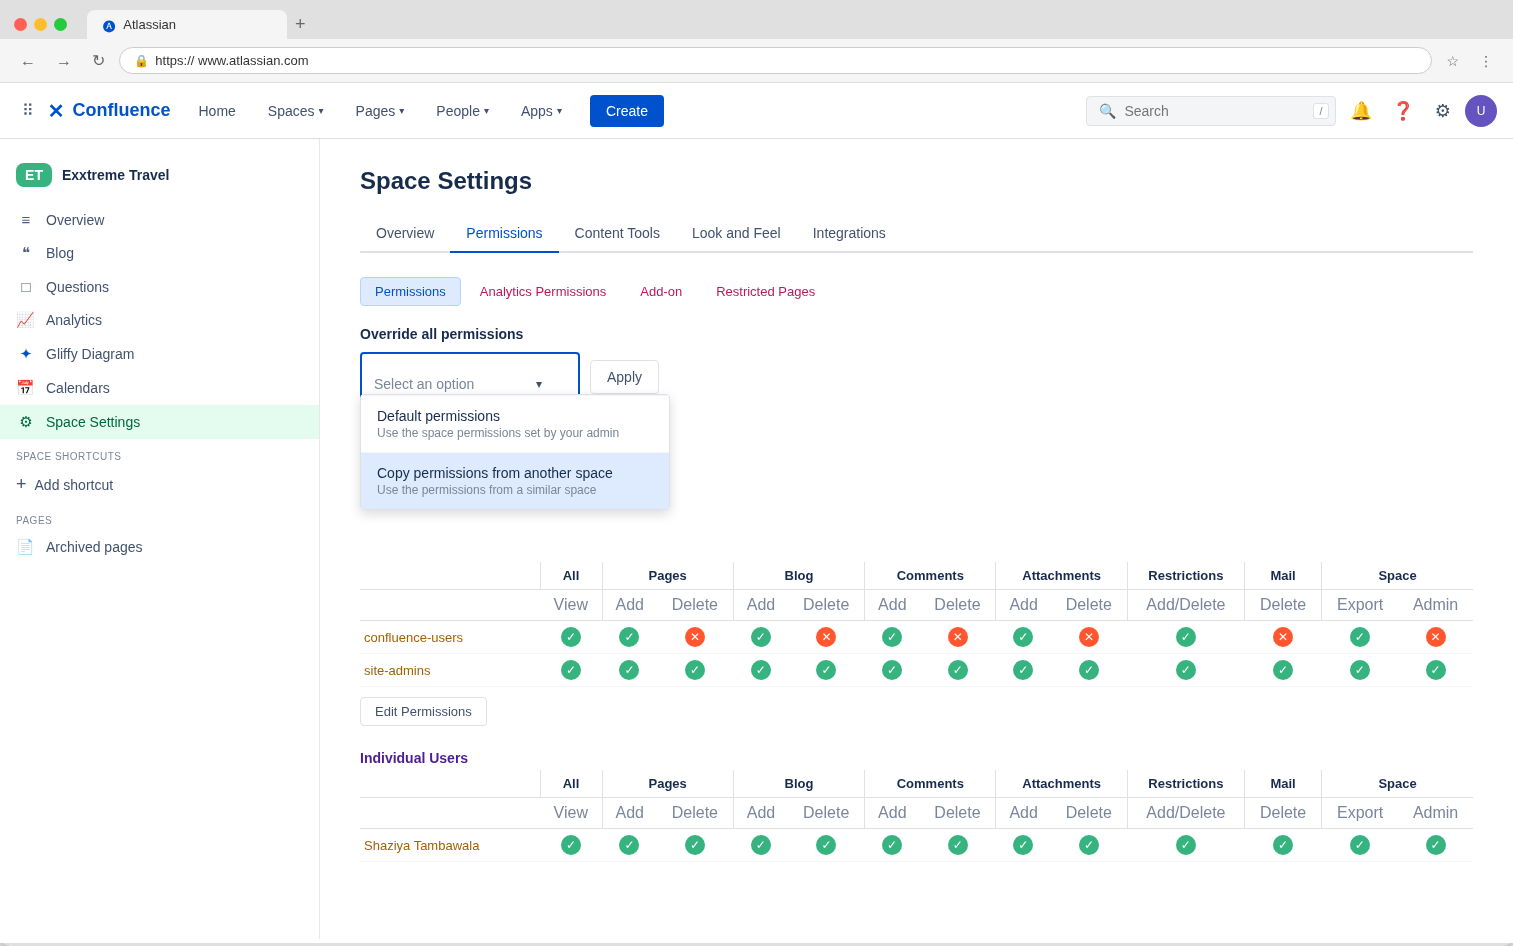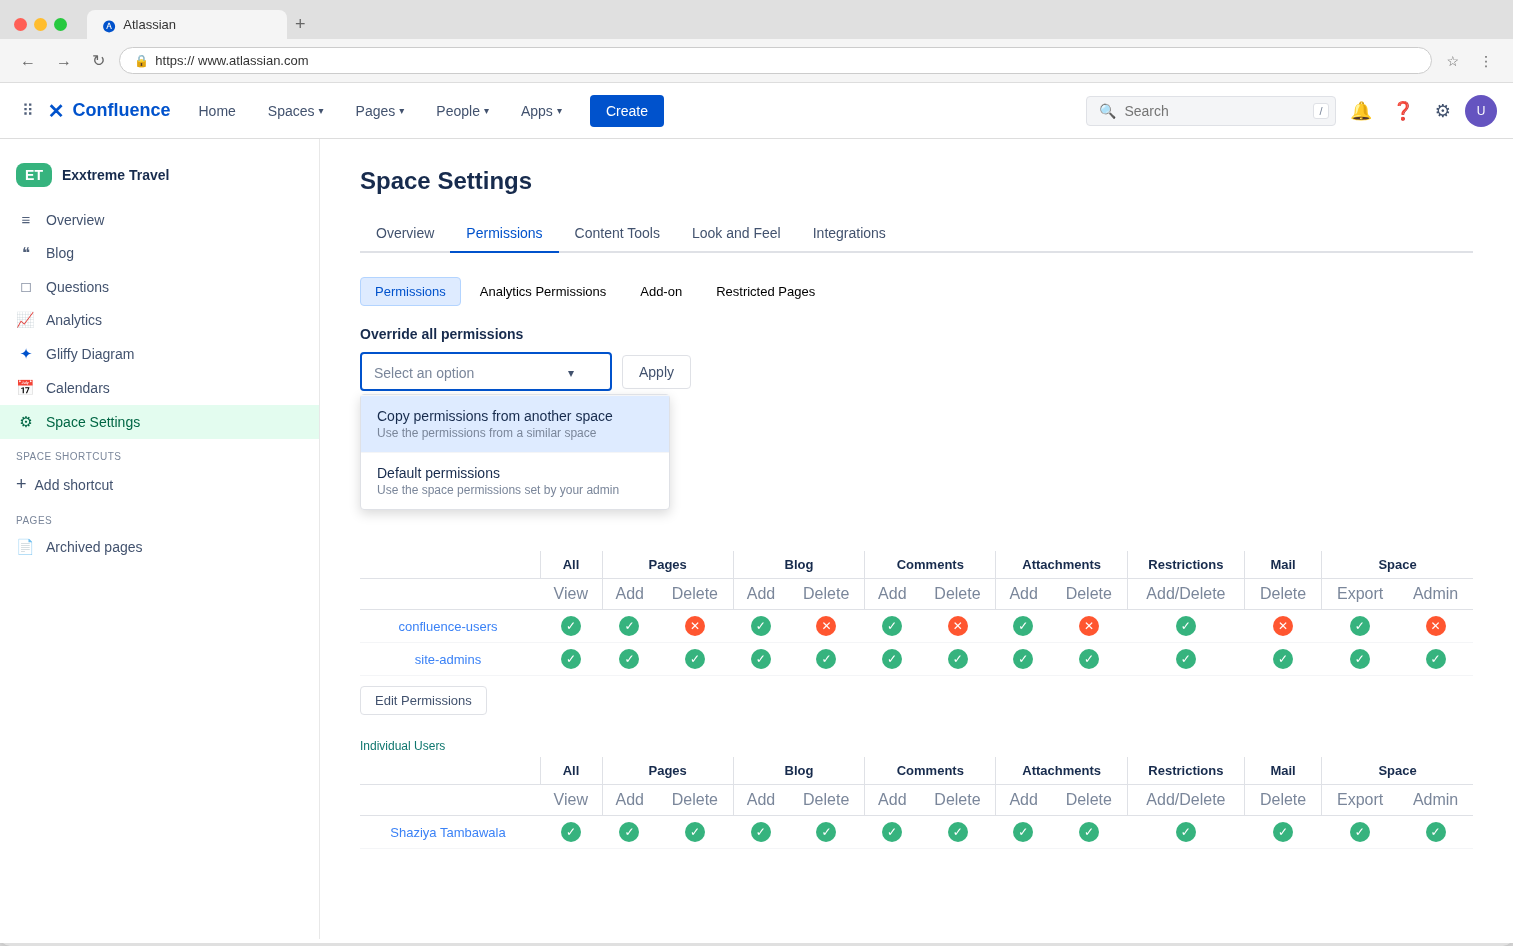--- a/index.html
+++ b/index.html
@@ -63,50 +63,50 @@
     
     .page-content { flex: 1; padding: 28px 40px; overflow: auto; }
     .page-title { font-size: 24px; font-weight: 600; color: #172B4D; margin-bottom: 20px; }
 
     
     .tabs-primary { display: flex; border-bottom: 2px solid #DFE1E6; margin-bottom: 24px; }
     .tab-primary { padding: 10px 16px; cursor: pointer; color: #42526E; font-size: 14px; border-bottom: 2px solid transparent; margin-bottom: -2px; }
     .tab-primary.active { color: #0052cc; border-bottom-color: #0052cc; font-weight: 500; }
 
     .tabs-secondary { display: flex; gap: 4px; margin-bottom: 20px; }
-    .tab-secondary { padding: 6px 14px; cursor: pointer; color: #000000; font-size: 13px; border: 1px solid transparent; border-radius: 4px; }
+    .tab-secondary { padding: 6px 14px; cursor: pointer; color: #be185d; font-size: 13px; border: 1px solid transparent; border-radius: 4px; }
     .tab-secondary.active { background: #DEEBFF; color: #0052cc; border-color: #B3D4FF; }
 
     
     .override-section { margin-bottom: 24px; }
     .override-label { font-size: 14px; font-weight: 600; color: #172B4D; margin-bottom: 10px; }
     .override-row { display: flex; align-items: center; gap: 10px; position: relative; }
 
     .dropdown-container { position: relative; }
-    .dropdown-select { background: white; border: 2px solid #0052cc; border-radius: 4px; padding: 11px 36px 8px 12px; font-size: 14px; color: #7A869A; cursor: pointer; width: 252px; display: flex; align-items: center; justify-content: space-between; appearance: none; }
+    .dropdown-select { background: white; border: 2px solid #0052cc; border-radius: 4px; padding: 22px 36px 8px 12px; font-size: 14px; color: #7A869A; cursor: pointer; width: 220px; display: flex; align-items: center; justify-content: space-between; appearance: none; }
     .dropdown-select .chevron { color: #42526E; font-size: 12px; }
 
     .apply-btn { background: white; border: 1px solid #DFE1E6; border-radius: 4px; padding: 8px 16px; font-size: 14px; color: #42526E; cursor: pointer; }
 
     
     .dropdown-menu { position: absolute; top: 42px; left: 0; background: white; border: 1px solid #DFE1E6; border-radius: 4px; box-shadow: 0 4px 12px rgba(0,0,0,0.15); z-index: 100; width: 310px; }
     .dropdown-item { padding: 12px 16px; cursor: pointer; }
     .dropdown-item.highlighted { background: #DEEBFF; }
     .dropdown-item-title { font-size: 14px; color: #172B4D; font-weight: 500; }
     .dropdown-item-desc { font-size: 12px; color: #7A869A; margin-top: 2px; }
     .dropdown-item-divider { border-top: 1px solid #F4F5F7; }
-    .section-title { font-size: 12px; font-weight: 400; color: #0f766e; margin-bottom: 4px; }
+    .section-title { font-size: 14px; font-weight: 700; color: #4c1d95; margin-bottom: 4px; }
     .section-desc { font-size: 13px; color: #7A869A; margin-bottom: 12px; }
 
     .perm-table { width: 100%; border-collapse: collapse; }
     .perm-table th { font-size: 16px; color: #7A869A; font-weight: 500; padding: 6px 8px; text-align: center; border-bottom: 1px solid #DFE1E6; }
     .perm-table th.group-header { font-size: 13px; color: #172B4D; font-weight: 600; }
     .perm-table th.left-align { text-align: left; padding-left: 4px; }
     .perm-table td { padding: 6px 8px; text-align: center; border-bottom: 1px solid #F4F5F7; font-size: 13px; }
-    .perm-table td.name-col { text-align: center; color: #3b82f6; padding-left: 4px; }
+    .perm-table td.name-col { text-align: left; color: #a16207; padding-left: 4px; }
     .col-group { border-left: 1px solid #DFE1E6; }
 
     .green-circle { width: 20px; height: 20px; border-radius: 50%; background: #36B37E; display: inline-flex; align-items: center; justify-content: center; color: white; font-size: 12px; }
     .red-circle { width: 20px; height: 20px; border-radius: 50%; background: #FF5630; display: inline-flex; align-items: center; justify-content: center; color: white; font-size: 12px; }
 
     .edit-perms-btn { background: white; border: 1px solid #DFE1E6; border-radius: 4px; padding: 6px 14px; font-size: 13px; color: #42526E; cursor: pointer; margin-top: 10px; }
 
     .confluence-icon { color: #0052cc; font-size: 20px; font-weight: 700; }
   </style>
 </head>
@@ -273,27 +273,27 @@
         <div class="override-section">
           <div class="override-label">Override all permissions</div>
           <div class="override-row">
             <div class="dropdown-container">
               <div class="dropdown-select">
                 <span>Select an option</span>
                 <span class="chevron">▾</span>
               </div>
 
               <div class="dropdown-menu">
+                <div class="dropdown-item dropdown-item-divider">
+                  <div class="dropdown-item-title">Default permissions</div>
+                  <div class="dropdown-item-desc">Use the space permissions set by your admin</div>
+                </div>
                 <div class="dropdown-item highlighted dropdown-item-divider">
                   <div class="dropdown-item-title">Copy permissions from another space</div>
                   <div class="dropdown-item-desc">Use the permissions from a similar space</div>
-                </div>
-                <div class="dropdown-item dropdown-item-divider">
-                  <div class="dropdown-item-title">Default permissions</div>
-                  <div class="dropdown-item-desc">Use the space permissions set by your admin</div>
                 </div>
               </div>
             </div>
             <button class="apply-btn">Apply</button>
           </div>
         </div>
 
         <div style="margin-top: 160px;">
           <table class="perm-table">
             <thead>

